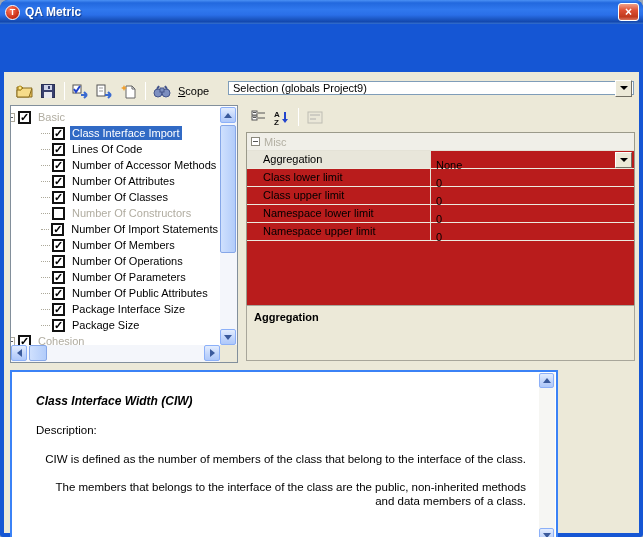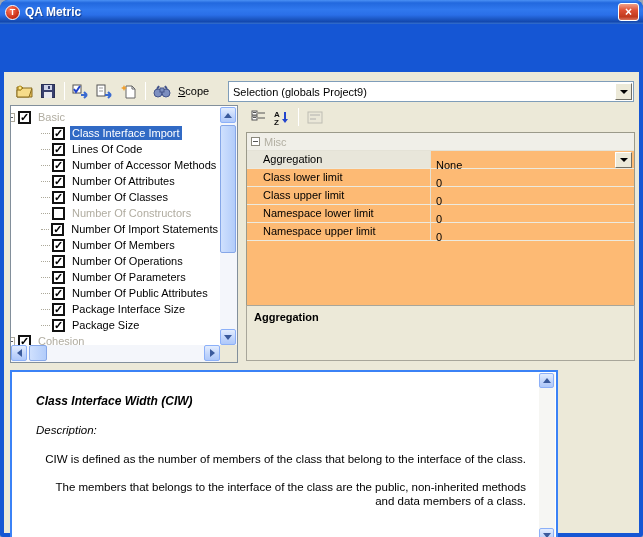--- a/index.html
+++ b/index.html
@@ -16,21 +16,21 @@
     background:linear-gradient(180deg,#f0a088 0%,#dd4f33 40%,#c03a1e 80%,#d9745c 100%);
     color:#fff;font-weight:bold;font-size:12px;line-height:16px;text-align:center;cursor:pointer;}
   
   .dlg{position:absolute;left:4px;top:24px;right:4px;bottom:4px;background:#ECE9D8;margin-top:48px;}
   
   .toolbar{position:absolute;left:8px;top:8px;height:22px;display:flex;align-items:center;}
   .tbtn{width:24px;height:22px;display:flex;align-items:center;justify-content:center;cursor:pointer;}
   .tsep{width:1px;height:18px;background:#b9b5a2;border-right:1px solid #fff;margin:0 4px;}
   .scope-label{position:absolute;left:174px;top:13px;font-size:11px;}
   .accel::first-letter{text-decoration:underline;}
-  .combo{position:absolute;left:224px;top:9px;width:406px;height:21px;background:#fff;border:1px solid #7f9db9;display:flex;align-items:center;}
+  .combo{position:absolute;left:224px;top:9px;width:406px;height:14px;background:#fff;border:1px solid #7f9db9;display:flex;align-items:center;}
   .combo-text{flex:1;padding-left:4px;font-size:11px;white-space:nowrap;overflow:hidden;}
   .combo-btn{width:17px;height:17px;margin:1px;background:#ece9d8;border:1px solid;border-color:#fff #716f64 #716f64 #fff;
     display:flex;align-items:center;justify-content:center;cursor:pointer;}
   .arr-down{width:0;height:0;border-left:4px solid transparent;border-right:4px solid transparent;border-top:4px solid #000;}
   
   .tree-panel{position:absolute;left:6px;top:33px;width:228px;height:258px;background:#fff;border:1px solid #828f9b;}
   .tree-rows{position:absolute;left:0;top:1px;right:17px;bottom:17px;overflow:hidden;padding-top:2px;}
   .tree-row{height:16px;display:flex;align-items:center;white-space:nowrap;cursor:default;}
   .tree-row.root{padding-left:0px;}
   .tree-row.child{padding-left:30px;}
@@ -48,37 +48,37 @@
   .sb-thumb{position:absolute;border:1px solid #86a7e8;border-radius:2px;background:linear-gradient(90deg,#cfe0fd,#b2ccfa);cursor:pointer;}
   .tri-up{width:0;height:0;border-left:4px solid transparent;border-right:4px solid transparent;border-bottom:5px solid #3a5a9c;}
   .tri-dn{width:0;height:0;border-left:4px solid transparent;border-right:4px solid transparent;border-top:5px solid #3a5a9c;}
   .tri-lf{width:0;height:0;border-top:4px solid transparent;border-bottom:4px solid transparent;border-right:5px solid #3a5a9c;}
   .tri-rt{width:0;height:0;border-top:4px solid transparent;border-bottom:4px solid transparent;border-left:5px solid #3a5a9c;}
   .tree-vsb{position:absolute;top:1px;right:0;width:17px;bottom:17px;background:#f4f6fb;}
   .tree-hsb{position:absolute;left:0;bottom:0;right:17px;height:17px;background:#f4f6fb;}
   .sb-corner{position:absolute;right:0;bottom:0;width:17px;height:17px;background:#ece9d8;}
   
   .prop-toolbar{position:absolute;left:242px;top:33px;width:389px;height:24px;display:flex;align-items:center;}
-  .prop-grid{position:absolute;left:242px;top:60px;width:389px;height:178px;background:#fdba74;border:1px solid #9b9a8a;overflow:hidden;}
+  .prop-grid{position:absolute;left:242px;top:60px;width:389px;height:178px;background:#b91c1c;border:1px solid #9b9a8a;overflow:hidden;}
   .cat-row{height:18px;background:#f0efe8;display:flex;align-items:center;border-bottom:1px solid #e4e2d6;}
   .minusbox{width:9px;height:9px;border:1px solid #8a887c;background:#fff;margin:0 4px 0 4px;position:relative;cursor:pointer;}
   .minusbox::after{content:"";position:absolute;left:1px;right:1px;top:3px;border-top:1px solid #555;}
   .cat-label{color:#b2afa2;font-size:11px;}
   .prow{height:18px;display:flex;border-bottom:1px solid #eceadf;cursor:default;}
   .pname{width:184px;padding:2px 2px 0 16px;border-right:1px solid #e4e2d6;font-size:11px;overflow:hidden;white-space:nowrap;}
   .prow.selrow .pname{background:#e8e6da;}
   .pval{flex:1;padding:8px 2px 0 5px;font-size:11px;display:flex;align-items:flex-start;position:relative;}
   .pval .combo-btn{position:absolute;right:1px;top:0px;width:17px;height:16px;}
   .help-box{position:absolute;left:242px;top:233px;width:389px;height:56px;background:#ECE9D8;border:1px solid #a8a69a;padding:5px 7px;}
   .help-title{font-weight:bold;font-size:11px;}
   
   .desc-panel{position:absolute;left:6px;top:298px;width:548px;height:176px;background:#fff;border:2px solid #3b82f6;}
   .desc-inner{position:absolute;left:24px;top:22px;right:30px;font-size:11.5px;line-height:14px;}
   .desc-title{font-weight:bold;font-style:italic;font-size:12px;margin-bottom:15px;}
-  .desc-sub{font-style:italic;margin-bottom:15px;}
+  .desc-sub{margin-bottom:15px;}
   .desc-p{margin-bottom:14px;text-align:right;}
   .desc-vsb{position:absolute;top:1px;right:1px;width:16px;bottom:1px;background:#f6f6f3;}
   
   .btn{position:absolute;height:37px;width:69px;font-size:11px;font-family:"Liberation Sans",sans-serif;
     background:linear-gradient(180deg,#fefefe,#f2f0e6 60%,#e3e1d3);border:1px solid #8a8875;border-radius:3px;cursor:pointer;}
   .btn.default{border:2px solid #1c1c1c;border-radius:1px;}
   
   svg{display:block;}
 </style>
 </head>

